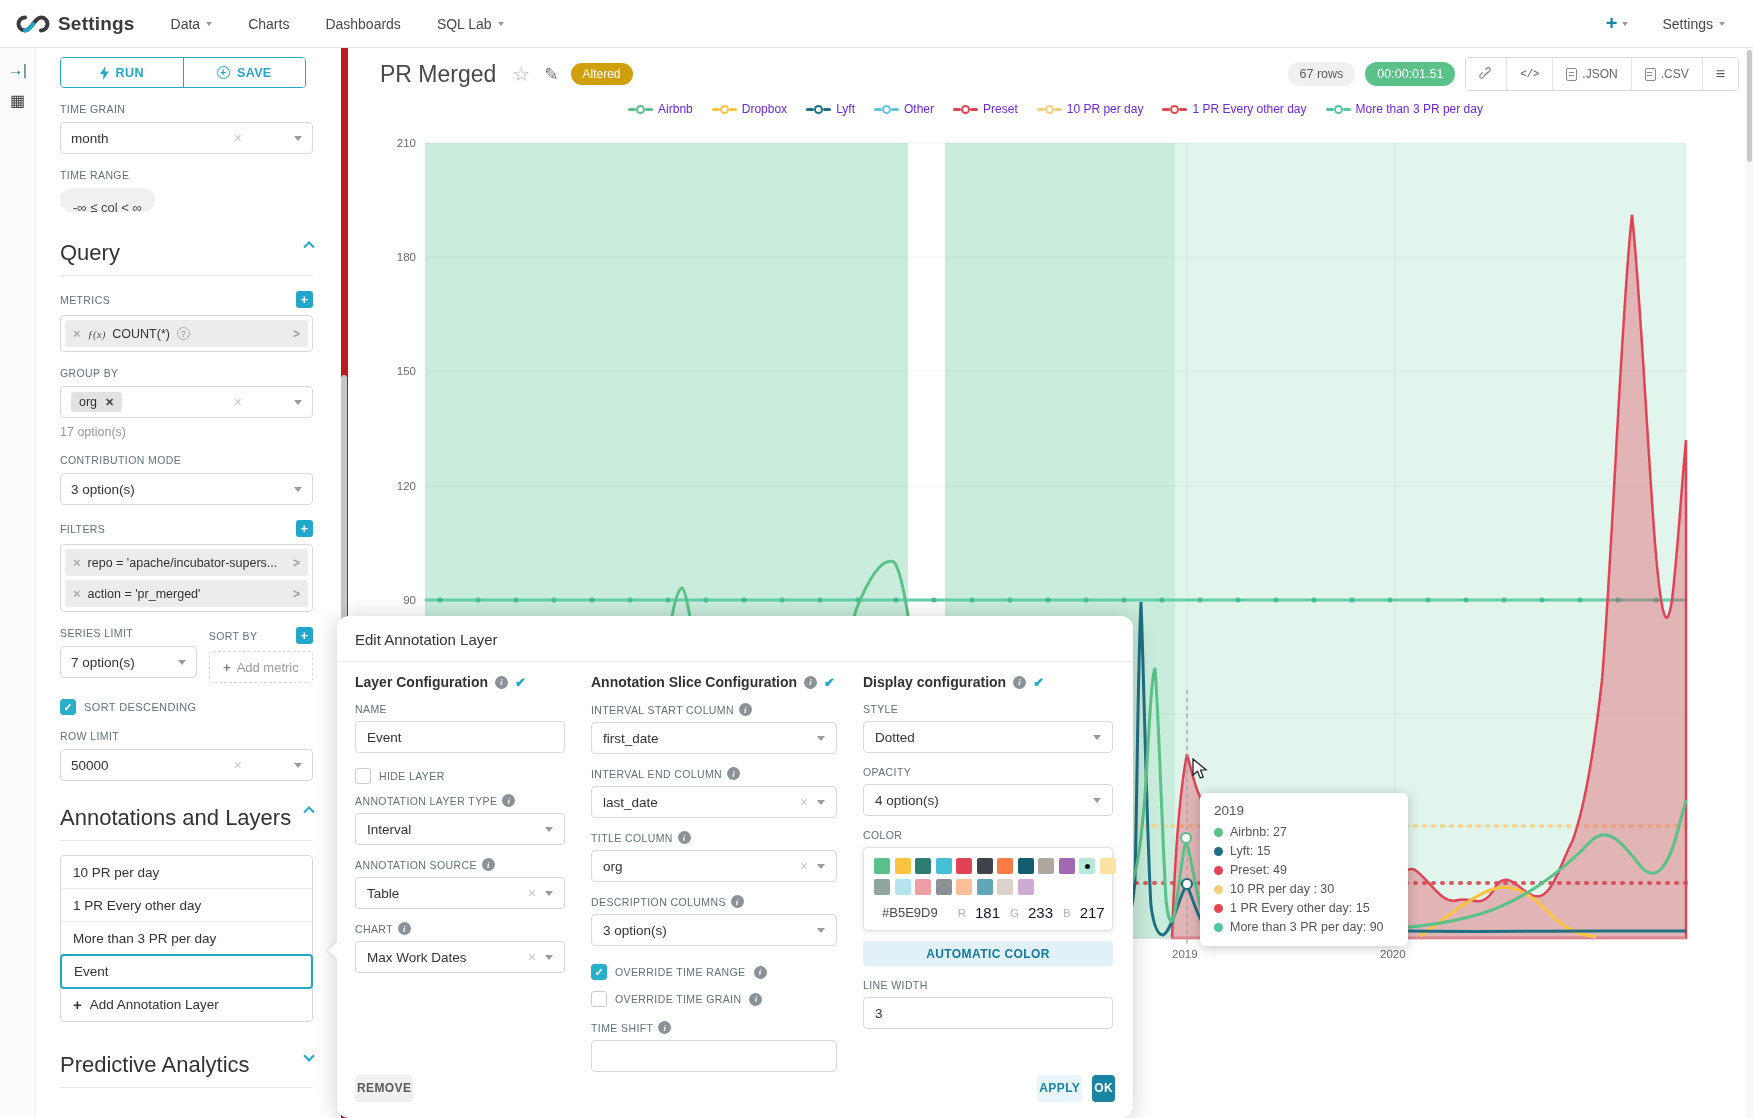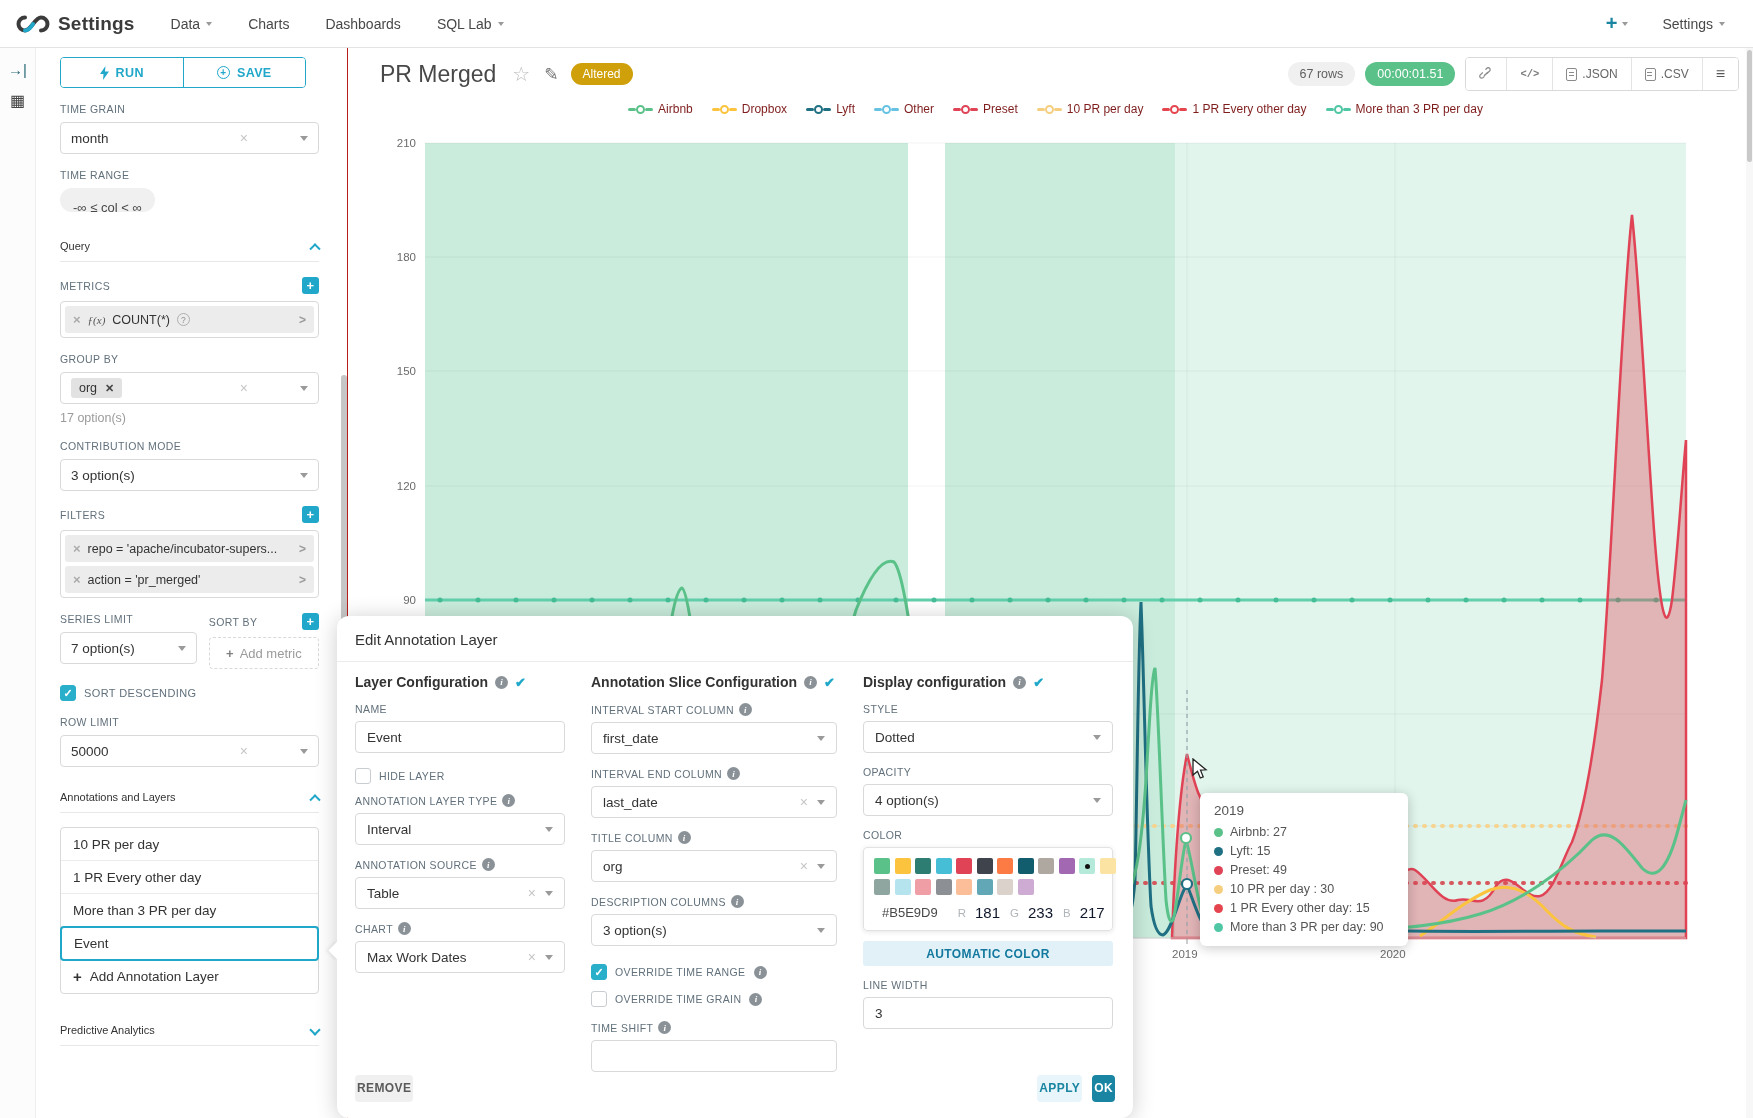--- a/index.html
+++ b/index.html
@@ -21,39 +21,39 @@
 
   
   .iconstrip { position:absolute; top:48px; left:0; width:36px; height:1070px; background:#FCFCFC;
     border-right:1px solid #EFEFEF; display:flex; flex-direction:column; align-items:center;
     padding-top:14px; gap:16px; z-index:6; }
   .strip-icon { font-size:15px; color:#2b6a77; cursor:pointer; line-height:1; }
   .strip-icon.grid { color:#444; font-size:16px; }
 
   
   .panel { position:absolute; top:48px; left:36px; width:312px; height:1070px; background:#fff;
-    border-right:1px solid #b91c1c; padding:9px 28px 0 24px; z-index:4; overflow:hidden; }
+    border-right:7px solid #b91c1c; padding:9px 28px 0 24px; z-index:4; overflow:hidden; }
   .runsave { display:flex; width:246px; height:31px; border:1px solid #20A7C9; border-radius:4px; overflow:hidden; }
   .runsave button { flex:1; background:#fff; border:none; color:#20A7C9; font-weight:bold; font-size:12.5px;
     letter-spacing:.4px; display:flex; align-items:center; justify-content:center; gap:7px; cursor:pointer;
     font-family:"Liberation Sans",sans-serif; }
   .runsave .divider { width:1px; background:#20A7C9; }
   .plus-circle { width:13px; height:13px; border:1.5px solid #20A7C9; border-radius:50%;
     display:inline-flex; align-items:center; justify-content:center; font-size:10px; font-weight:bold; }
   .ctl-label { font-size:10.5px; color:#61707B; letter-spacing:.4px; margin:15px 0 7px; display:flex; align-items:center; gap:5px; }
   .ctl-label .spacer { flex:1; }
   .plus-btn { width:17px; height:17px; background:#20A7C9; color:#fff; border-radius:3px; font-size:13px;
     display:inline-flex; align-items:center; justify-content:center; cursor:pointer; font-weight:bold; }
   .select { height:32px; border:1px solid #D9D9D9; border-radius:4px; background:#fff; display:flex;
     align-items:center; padding:0 10px; font-size:13.5px; color:#333; cursor:pointer;gap:43px; }
   .select .grow { flex:1; white-space:nowrap; overflow:hidden; }
   .sel-x { color:#C6C6C6; font-size:14px; margin-right:9px; cursor:pointer; }
   .pill { display:inline-block; background:#F0F0F0; border-radius:12px; height:24px; line-height:24px;
     padding:8px 13px; font-size:13px; color:#484848; cursor:pointer; }
-  .section-title { font-size:11px; color:#333; margin-top:24px; display:flex; align-items:center; }
+  .section-title { font-size:22px; color:#333; margin-top:24px; display:flex; }
   .section-title .chev { margin-left:auto; }
   .chev { width:8px; height:8px; border-left:2px solid #20A7C9; border-top:2px solid #20A7C9; display:inline-block; }
   .chev.up { transform:rotate(45deg) translate(2px,2px); }
   .chev.down { transform:rotate(225deg); }
   .section-hr { border:none; border-top:1px solid #E8E8E8; margin-top:9px; }
   .adhoc-box { border:1px solid #D9D9D9; border-radius:4px; padding:4px; }
   .chip-row { background:#ECECEC; border-radius:3px; height:27px; display:flex; align-items:center;
     padding:0 8px; gap:7px; font-size:12.5px; color:#333; cursor:pointer; }
   .chip-row + .chip-row { margin-top:4px; }
   .chip-x { color:#ABABAB; font-size:13px; font-weight:bold; }
@@ -104,21 +104,21 @@
   .doc::after { content:""; position:absolute; left:1.5px; top:3px; width:5px; height:1.5px; background:#8A8A8A;
     box-shadow:0 3px 0 #8A8A8A; }
   .burger { font-size:16px; color:#555; }
 
   
   .legend { position:absolute; left:425px; top:102px; width:1261px; display:flex; justify-content:center;
     gap:19px; z-index:3; }
   .lg-item { display:flex; align-items:center; gap:0; cursor:pointer; }
   .lg-line { width:8px; height:3px; border-radius:2px; }
   .lg-ring { width:9px; height:9px; border:2.5px solid; border-radius:50%; background:#fff; }
-  .lg-label { font-size:12px; color:#7f1d1d; margin-left:5px; }
+  .lg-label { font-size:12px; color:#6d28d9; margin-left:5px; }
 
   
   svg.chart { position:absolute; left:354px; top:126px; z-index:1; }
   .ytick { position:absolute; width:40px; text-align:right; font-size:11.5px; color:#6B6B6B; z-index:2; }
   .xtick { position:absolute; font-size:11.5px; color:#6B6B6B; z-index:2; }
 
   
   .tooltip { position:absolute; left:1200px; top:793px; width:208px; background:#fff; border-radius:6px;
     box-shadow:0 2px 12px rgba(0,0,0,.22); padding:10px 14px 12px; z-index:8; }
   .tt-title { font-size:13.5px; color:#555; margin-bottom:7px; }

